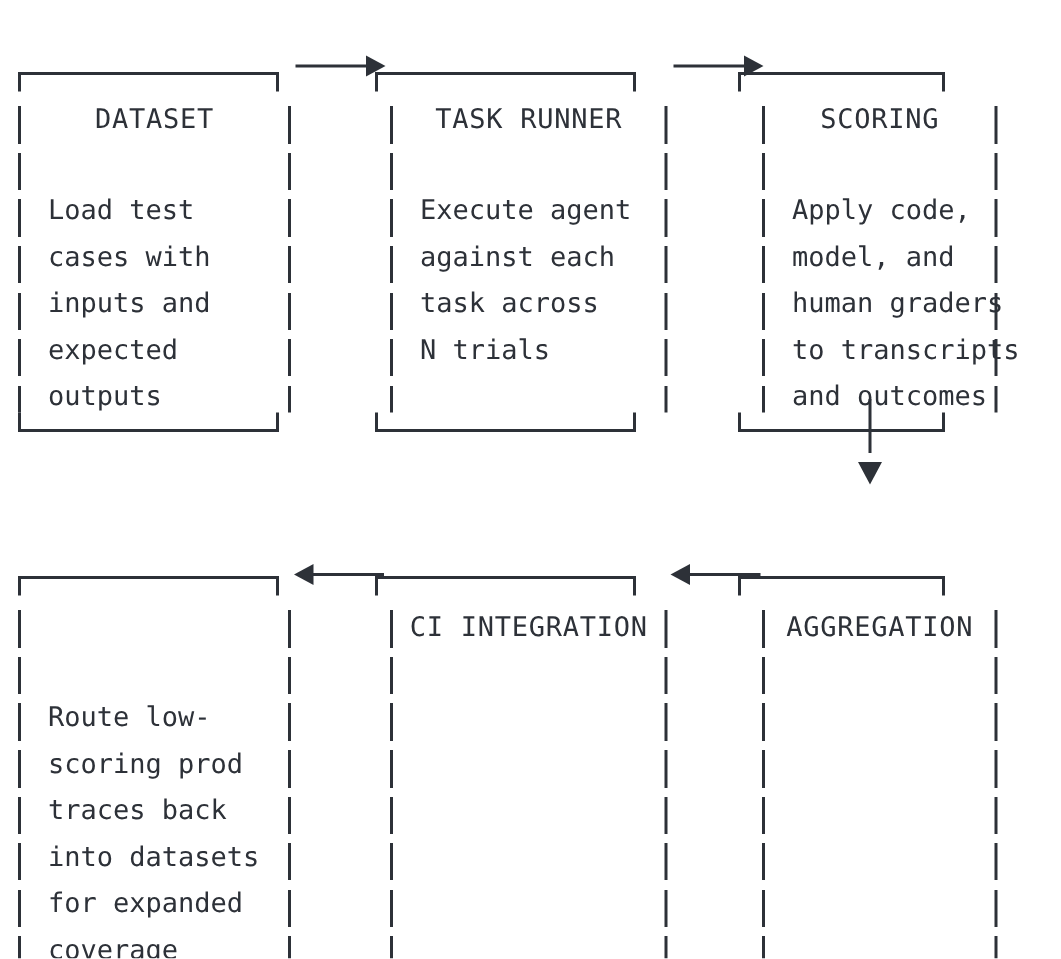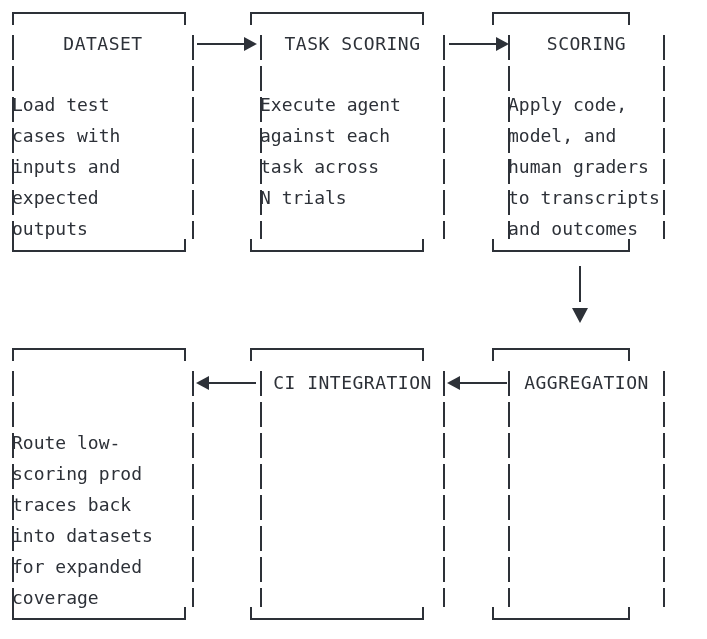--- a/index.html
+++ b/index.html
@@ -5,21 +5,21 @@
   html, body { margin: 0; padding: 0; background: #ffffff; }
   .canvas {
     position: relative;
     width: 707px;
     height: 639px;
     background: #ffffff;
     font-family: "DejaVu Sans Mono", "Liberation Mono", monospace;
     color: #2d3138;
     overflow: hidden;
   }
-  .box { position: absolute; }
+  .box { position: absolute; margin-top: 36px; }
   
   .c1 { left: 12px;  width: 182px; --capl: 0px;   --capr: 8px;  }
   .c2 { left: 260px; width: 185px; --capl: -10px; --capr: 21px; }
   .c3 { left: 508px; width: 157px; --capl: -16px; --capr: 35px; }
   
   .row-top    { top: 12px;  height: 240px; }
   .row-bottom { top: 348px; height: 272px; }
 
   
   .cap {
@@ -56,20 +56,21 @@
     line-height: 31px;
     letter-spacing: 0.5px;
     white-space: pre;
   }
   .row-top .box-title    { top: 16px; }
   .row-bottom .box-title { top: 19px; }
 
   .box-desc {
     position: absolute;
     left: 0; right: 0;
+    padding-left: 20px;
     font-size: 18px;
     line-height: 31px;
     white-space: pre;
   }
   .row-top .box-desc    { top: 77px; }
   .row-bottom .box-desc { top: 79px; }
 
   
   .harrow { position: absolute; width: 60px; height: 14px; }
   .harrow .shaft {
@@ -121,21 +122,21 @@
 inputs and
 expected
 outputs</div>
     <div class="cap bottom"></div>
   </div>
 
   <div class="box row-top c2">
     <div class="cap top"></div>
     <div class="vbar left"></div>
     <div class="vbar right"></div>
-    <div class="box-title">TASK SCORING</div>
+    <div class="box-title">TASK RUNNER</div>
     <div class="box-desc">Execute agent
 against each
 task across
 N trials</div>
     <div class="cap bottom"></div>
   </div>
 
   <div class="box row-top c3">
     <div class="cap top"></div>
     <div class="vbar left"></div>

